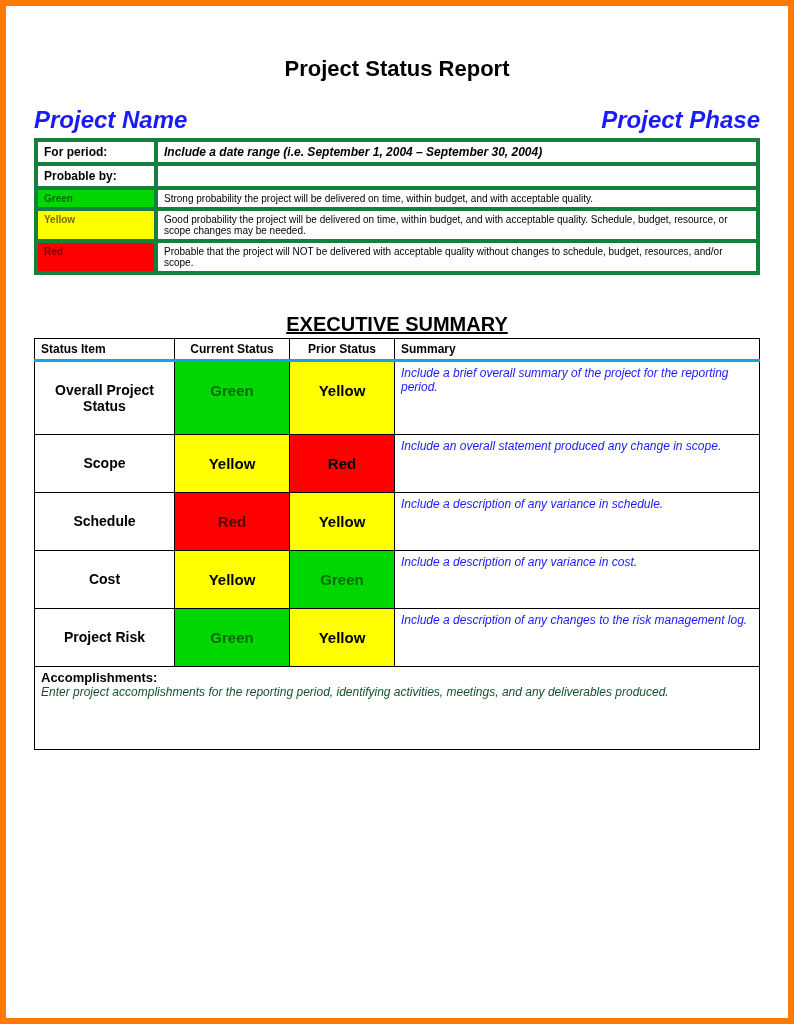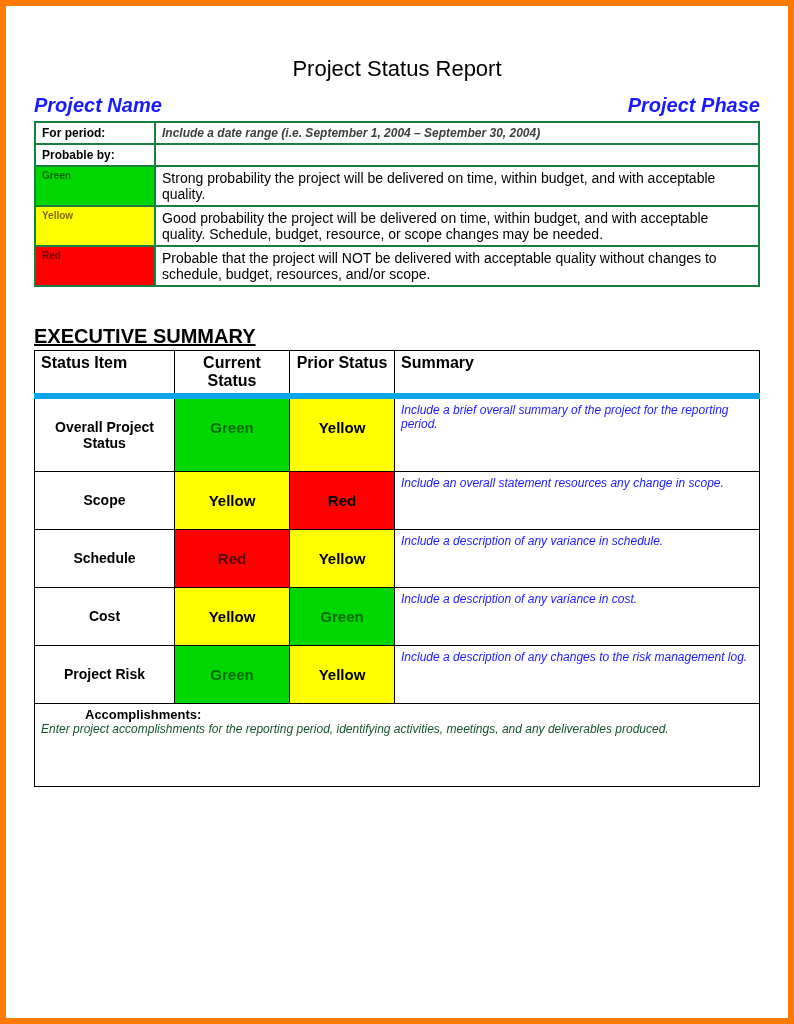--- a/index.html
+++ b/index.html
@@ -9,62 +9,62 @@
     background: #fff;
     border: 6px solid #ff7a00;
     font-family: Arial, Helvetica, sans-serif;
     font-size: 12px;
     color: #000;
     padding: 50px 28px 28px 28px;
   }
   .page-title {
     text-align: center;
     font-size: 22px;
-    font-weight: normal;
-    margin-bottom: 12px;
+    font-weight: bold;
+    margin-bottom: 24px;
   }
   .top-row {
     display: flex;
     justify-content: space-between;
     margin-bottom: 4px;
   }
   .top-row span {
     color: #1a1aff;
     font-style: italic;
     font-weight: bold;
-    font-size: 20px;
+    font-size: 24px;
   }
   table { border-collapse: collapse; width: 100%; }
-  .info-table td, .info-table th { border: 2px solid #15803d; padding: 3px 6px; vertical-align: top; }
+  .info-table td, .info-table th { border: 4px solid #15803d; padding: 3px 6px; vertical-align: top; }
   .info-label { font-weight: bold; width: 120px; }
-  .info-value { color: #404040; font-style: italic; font-weight: bold; }
+  .info-value { color: #000000; font-style: italic; font-weight: bold; }
   .legend-label { font-weight: bold; width: 120px; font-size: 10px; padding: 4px 6px; }
-  .legend-desc { font-size: 14px; padding: 4px 6px; }
+  .legend-desc { font-size: 10px; padding: 4px 6px; }
   .bg-green { background: #00d600; color: #006b00; }
   .bg-yellow { background: #ffff00; color: #7a6a00; }
   .bg-red { background: #ff0000; color: #6b0000; }
 
   .exec-title {
-    text-align: left;
+    text-align: center;
     font-size: 20px;
     font-weight: bold;
     margin-top: 38px;
     margin-bottom: 2px;
     text-decoration: underline;
   }
   .exec-table td, .exec-table th {
     border: 1px solid #000;
     vertical-align: top;
   }
   .exec-table thead th {
     font-weight: bold;
-    font-size: 16px;
+    font-size: 12px;
     padding: 3px 6px;
     text-align: left;
-    border-bottom: 6px solid #0ea5e9;
+    border-bottom: 3px solid #0ea5e9;
   }
   .exec-table thead th:nth-child(1) { width: 140px; }
   .exec-table thead th:nth-child(2) { width: 115px; text-align: center; }
   .exec-table thead th:nth-child(3) { width: 105px; text-align: center; }
   .status-item {
     font-weight: bold;
     text-align: center;
     font-size: 14px;
     padding: 20px 0;
   }
@@ -77,21 +77,21 @@
   .summary-cell {
     color: #1a1aff;
     font-style: italic;
     font-size: 12px;
     padding: 4px 6px;
   }
   .section-row td {
     padding: 3px 6px 50px 6px;
     border: 1px solid #000;
   }
-  .section-head { font-weight: bold; font-size: 13px; margin-left: 44px; }
+  .section-head { font-weight: bold; font-size: 13px; }
   .section-body { color: #14532d; font-style: italic; font-size: 12px; }
   .cell-green { background: #00d600; color: #006b00; }
   .cell-yellow { background: #ffff00; color: #000; }
   .cell-red { background: #ff0000; color: #000; }
   .cell-red-dark { background: #ff0000; color: #5a0000; }
 </style>
 </head>
 <body>
 
 <div class="page-title">Project Status Report</div>
@@ -141,21 +141,21 @@
     <tr>
       <td class="status-item">Overall Project Status</td>
       <td class="status-cell cell-green">Green</td>
       <td class="status-cell cell-yellow">Yellow</td>
       <td class="summary-cell">Include a brief overall summary of the project for the reporting period.</td>
     </tr>
     <tr>
       <td class="status-item">Scope</td>
       <td class="status-cell cell-yellow">Yellow</td>
       <td class="status-cell cell-red">Red</td>
-      <td class="summary-cell">Include an overall statement resources any change in scope.</td>
+      <td class="summary-cell">Include an overall statement produced any change in scope.</td>
     </tr>
     <tr>
       <td class="status-item">Schedule</td>
       <td class="status-cell cell-red-dark">Red</td>
       <td class="status-cell cell-yellow">Yellow</td>
       <td class="summary-cell">Include a description of any variance in schedule.</td>
     </tr>
     <tr>
       <td class="status-item">Cost</td>
       <td class="status-cell cell-yellow">Yellow</td>

